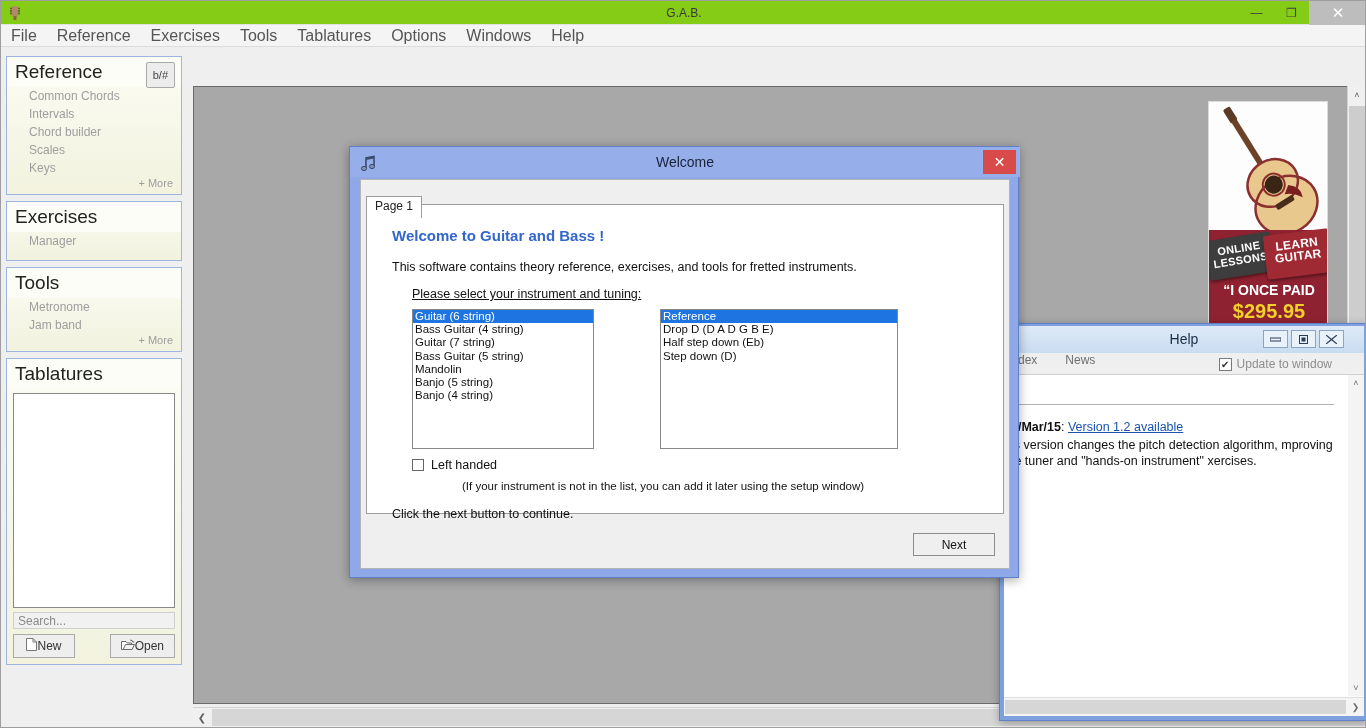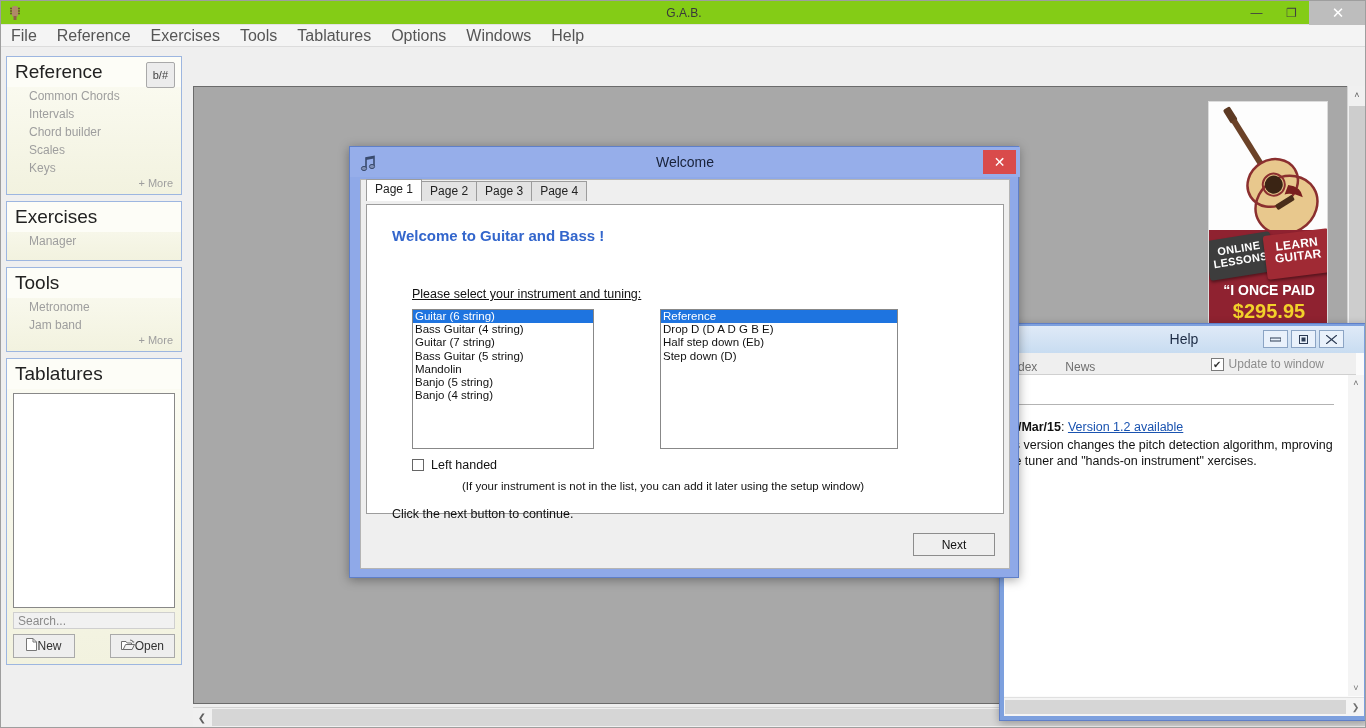--- a/index.html
+++ b/index.html
@@ -186,21 +186,21 @@
   #welcome-close {
     position:absolute; right:4px; top:3px; width:33px; height:24px;
     background:#d94b4b; color:#fff; font-size:14px;
     display:flex; align-items:center; justify-content:center; cursor:default;
   }
   #welcome-body {
     position:absolute; left:10px; top:32px; width:650px; height:390px;
     background:#efefef; border:1px solid #b4b4b4;
   }
   
-  #tabstrip { position:absolute; left:5px; top:0; height:21px; display:flex; align-items:flex-end; }
+  #tabstrip { position:absolute; left:5px; top:16px; height:21px; display:flex; align-items:flex-end;flex-direction:column; }
   .dtab {
     border:1px solid #9c9c9c; border-bottom:none; font-size:12px;
     padding:2px 8px 3px 8px; background:#e3e3e3; color:#222;
     margin-right:-1px; cursor:default;
   }
   .dtab.active { background:#ffffff; padding-bottom:5px; position:relative; z-index:2;}
   #tabpage {
     position:absolute; left:5px; top:24px; right:5px; height:310px;
     background:#ffffff; border:1px solid #9c9c9c;
   }
@@ -253,23 +253,23 @@
   .hbtn {
     position:absolute; top:4px; width:25px; height:18px;
     border:1px solid #8ba4c4; background:#e9f1fb;
     display:flex; align-items:center; justify-content:center;
     font-size:10px; color:#2d3c55; cursor:default;
   }
   #h-min { right:76px; }
   #h-max { right:48px; }
   #h-close { right:20px; }
   #help-toolbar {
-    position:absolute; left:0; top:27px; right:8px; height:22px;
+    position:absolute; left:0; top:27px; right:0; height:22px;
     background:#efefef; border-bottom:1px solid #d0d0d0;
-    display:flex; align-items:flex-end;
+    display:flex; align-items:flex-start;
   }
   .help-tbitem { font-size:12px; color:#6f6f6f; padding:0 14px; cursor:default; }
   #help-update {
     position:absolute; right:32px; top:4px; display:flex; align-items:center; gap:5px;
     font-size:12px; color:#8d8d8d;
   }
   .chk-on {
     width:13px; height:13px; border:1px solid #7a7a7a; background:#fff;
     display:flex; align-items:center; justify-content:center;
     font-size:10px; color:#333;
@@ -508,20 +508,21 @@
     <div id="welcome-body">
       <div id="tabstrip">
         <div class="dtab active">Page 1</div>
         <div class="dtab">Page 2</div>
         <div class="dtab">Page 3</div>
         <div class="dtab">Page 4</div>
       </div>
 
       <div id="tabpage">
         <div id="wz-title">Welcome to Guitar and Bass !</div>
+        <div id="wz-desc">This software contains theory reference, exercises, and tools for fretted instruments.</div>
         <div id="wz-prompt">Please select your instrument and tuning:</div>
 
         <div class="listbox" id="list-instruments">
           <div class="lbitem sel">Guitar (6 string)</div>
           <div class="lbitem">Bass Guitar (4 string)</div>
           <div class="lbitem">Guitar (7 string)</div>
           <div class="lbitem">Bass Guitar (5 string)</div>
           <div class="lbitem">Mandolin</div>
           <div class="lbitem">Banjo (5 string)</div>
           <div class="lbitem">Banjo (4 string)</div>

